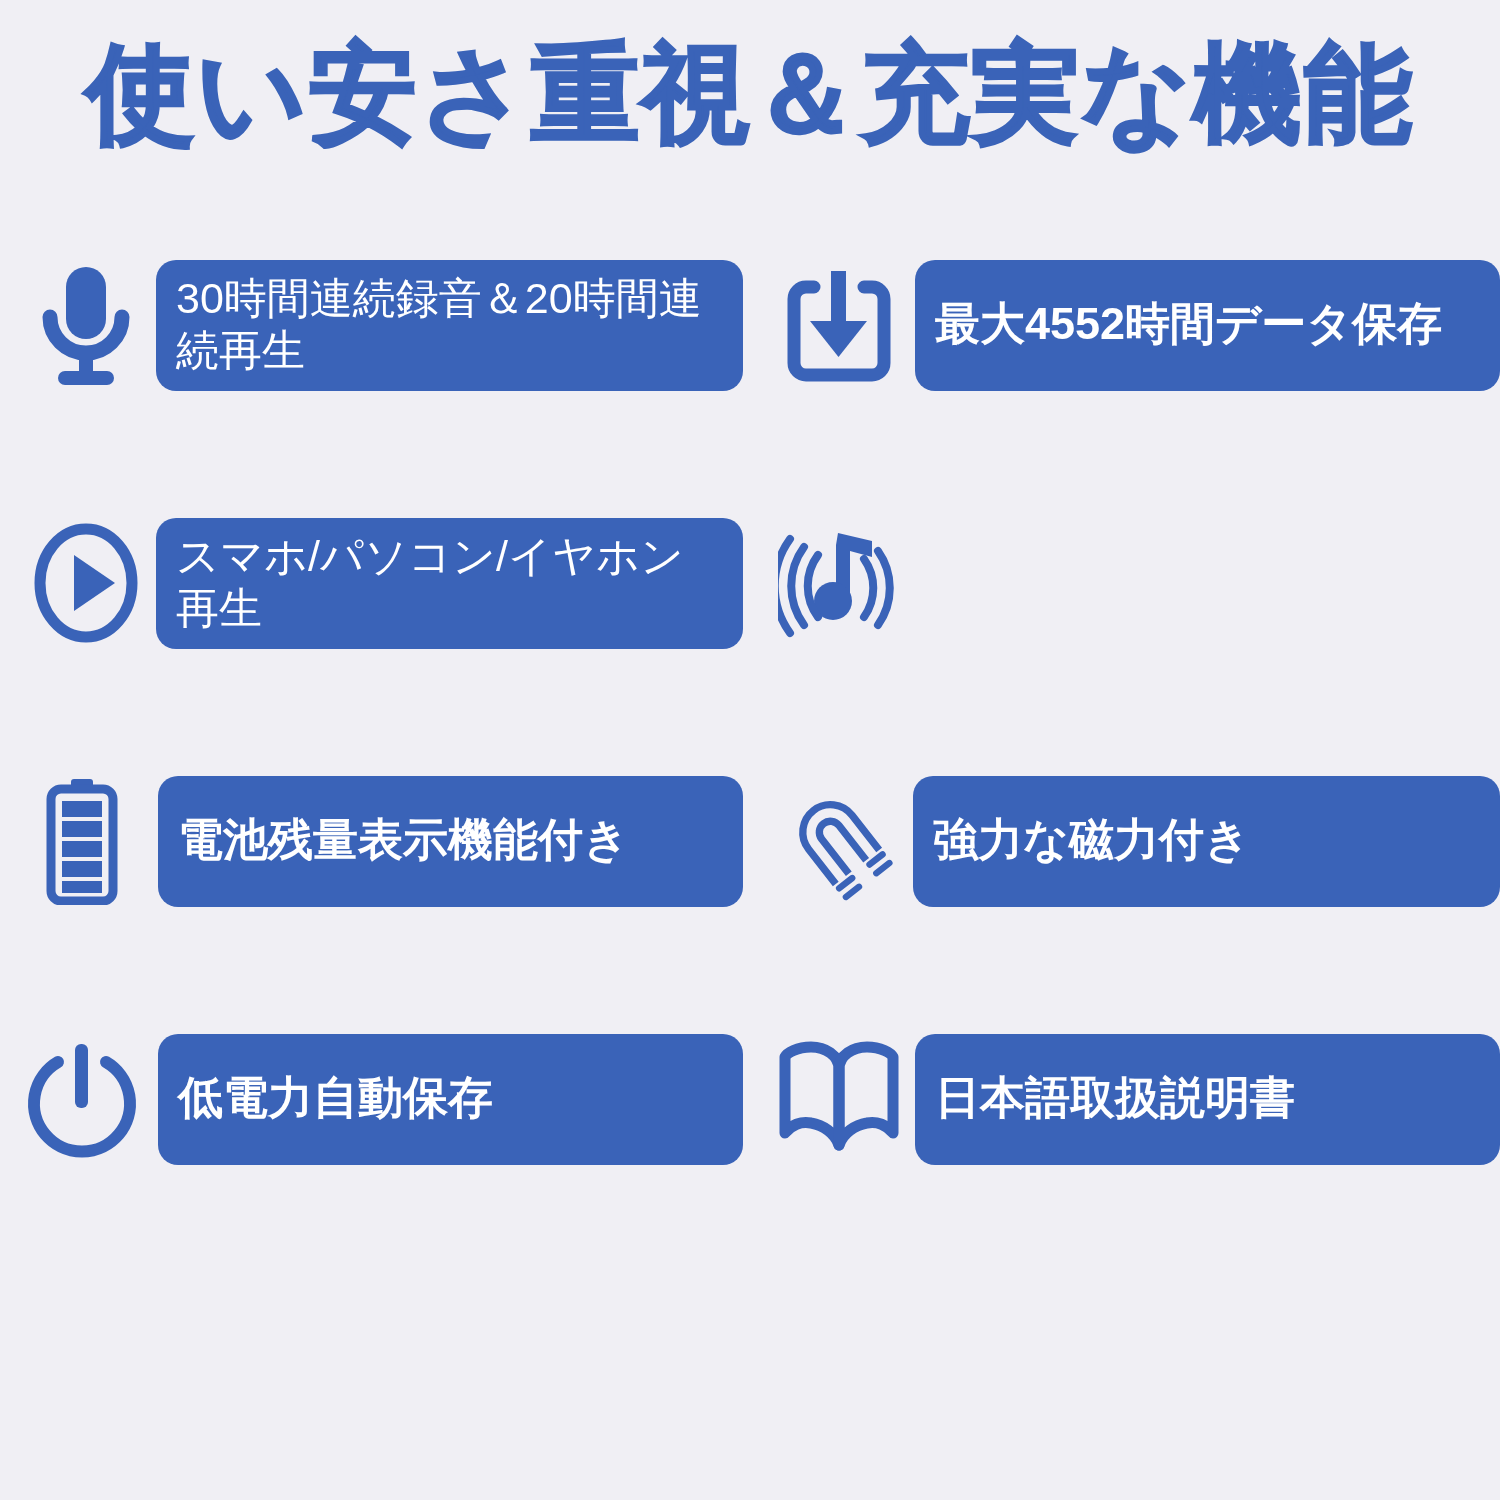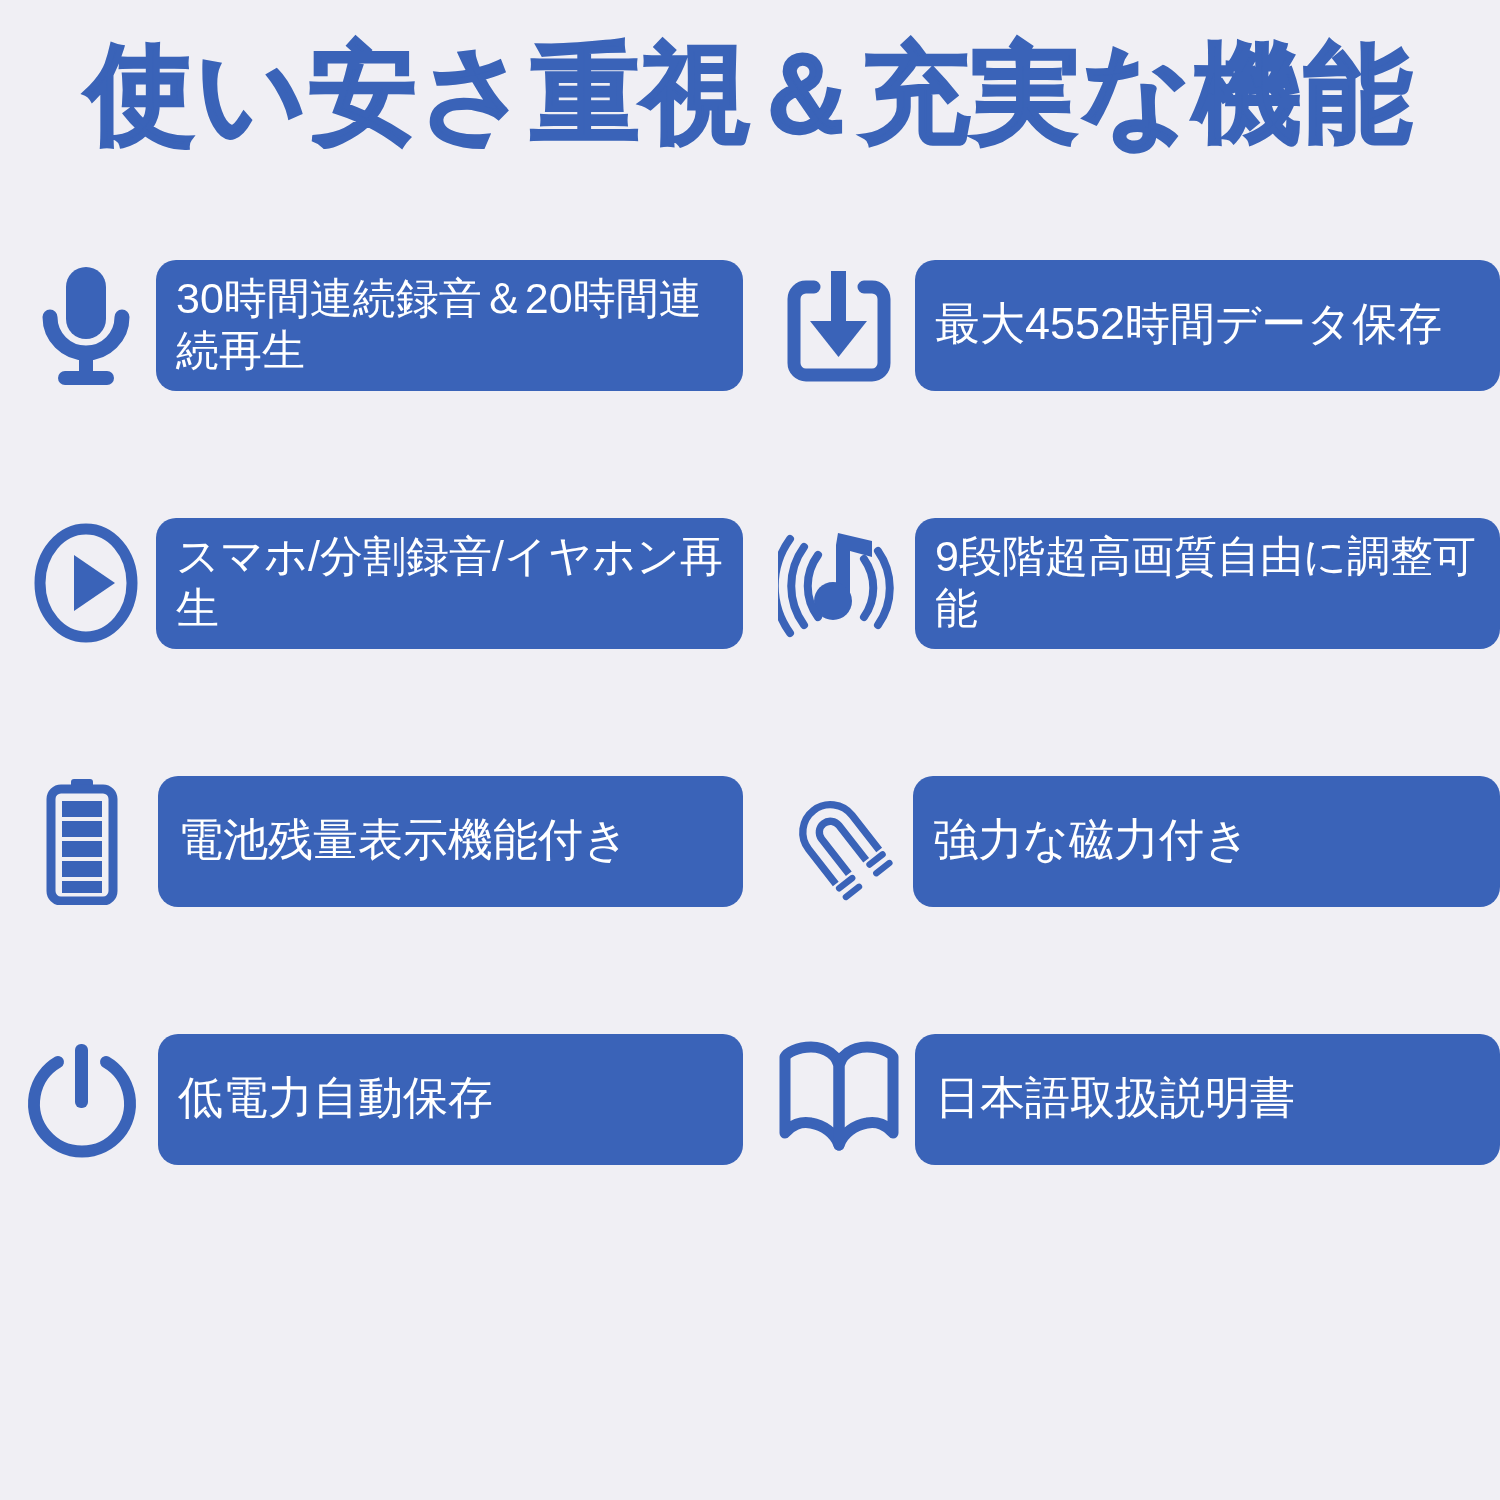--- a/index.html
+++ b/index.html
@@ -86,21 +86,21 @@
     min-height: 131px;
     display: flex;
     align-items: center;
     padding: 10px 18px 12px 20px;
     box-sizing: border-box;
     font-size: 43px;
     line-height: 1.22;
     letter-spacing: 0px;
     font-weight: 400;
   }
-  .pill.one-line { font-size: 45px; }
+  .pill.one-line { font-size: 45px; font-weight: bold; }
 
   .pill-text { display: block; }
 </style>
 </head>
 <body>
 
 <div class="page">
 
   <div class="title">使い安さ重視＆充実な機能</div>
 
@@ -134,42 +134,39 @@
     </div>
 
     <div class="cell">
       <span class="icon-wrap">
         <svg width="110" height="120" viewBox="0 0 110 120">
           <ellipse cx="55" cy="60" rx="46" ry="54" fill="none" stroke="#3a63b8" stroke-width="11"></ellipse>
           <path d="M43 32 L84 60 L43 88 Z" fill="#3a63b8"></path>
         </svg>
       </span>
       <div class="pill">
-        <span class="pill-text">スマホ/分割録音/イヤホン再生</span>
+        <span class="pill-text">スマホ/パソコン/イヤホン再生</span>
       </div>
     </div>
 
     <div class="cell right">
       <span class="icon-wrap">
         <svg width="122" height="120" viewBox="0 0 122 120">
 
           <path d="M60 10 L94 18 L94 34 L72 28 L72 76 L58 76 L58 22 Z" fill="#3a63b8"></path>
           <circle cx="55" cy="78" r="19" fill="#3a63b8"></circle>
 
           <path d="M40 32 a52 52 0 0 0 0 62" fill="none" stroke="#3a63b8" stroke-width="8" stroke-linecap="round"></path>
           <path d="M26 24 a66 66 0 0 0 0 78" fill="none" stroke="#3a63b8" stroke-width="8" stroke-linecap="round"></path>
           <path d="M12 16 a80 80 0 0 0 0 94" fill="none" stroke="#3a63b8" stroke-width="8" stroke-linecap="round"></path>
 
           <path d="M86 36 a50 50 0 0 1 0 58" fill="none" stroke="#3a63b8" stroke-width="8" stroke-linecap="round"></path>
           <path d="M100 28 a64 64 0 0 1 0 74" fill="none" stroke="#3a63b8" stroke-width="8" stroke-linecap="round"></path>
         </svg>
       </span>
-      <div class="pill">
-        <span class="pill-text">9段階超高画質自由に調整可能</span>
-      </div>
     </div>
 
 
     <div class="cell right">
       <span class="icon-wrap">
         <svg width="86" height="128" viewBox="0 0 86 128">
           <rect x="32" y="2" width="22" height="10" rx="3" fill="#3a63b8"></rect>
           <rect x="12" y="12" width="62" height="112" rx="10" fill="none" stroke="#3a63b8" stroke-width="9"></rect>
           <rect x="23" y="24" width="40" height="16" fill="#3a63b8"></rect>
           <rect x="23" y="44" width="40" height="16" fill="#3a63b8"></rect>

